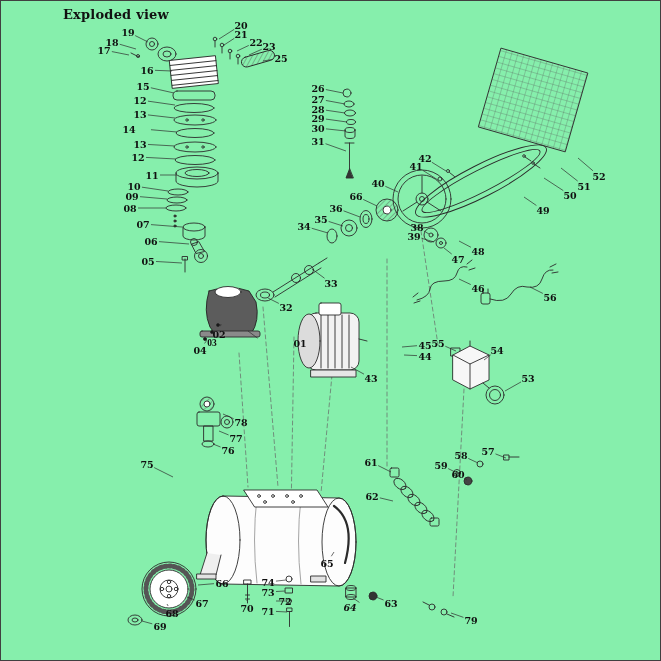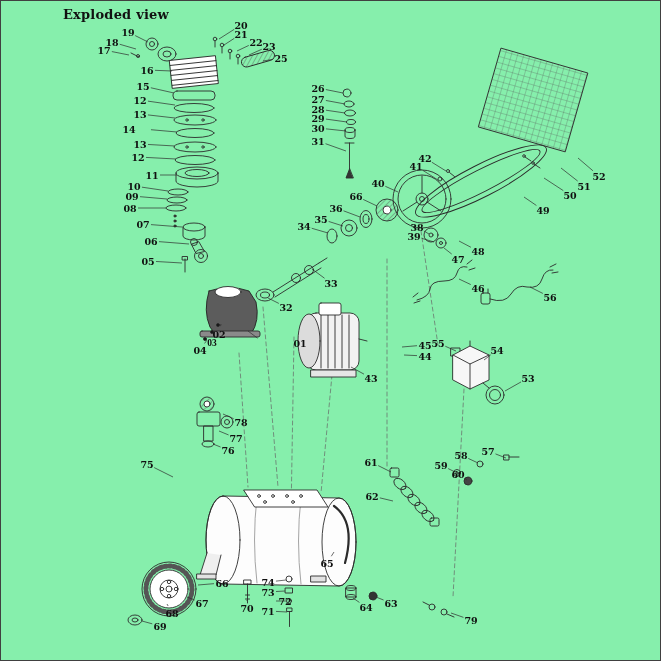--- a/index.html
+++ b/index.html
@@ -456,17 +456,17 @@
       <span class="part-label" style="left: 326px; top: 562px;">65</span>
       <span class="part-label" style="left: 221px; top: 582px;">66</span>
       <span class="part-label" style="left: 201px; top: 602px;">67</span>
       <span class="part-label" style="left: 171px; top: 612px;">68</span>
       <span class="part-label" style="left: 159px; top: 625px;">69</span>
       <span class="part-label" style="left: 246px; top: 607px;">70</span>
       <span class="part-label" style="left: 267px; top: 581px;">74</span>
       <span class="part-label" style="left: 267px; top: 591px;">73</span>
       <span class="part-label" style="left: 284px; top: 600px;">72</span>
       <span class="part-label" style="left: 267px; top: 610px;">71</span>
-      <span class="part-label" style="left: 365px; top: 606px;">64</span>
+      <span class="part-label" style="left: 349px; top: 606px; font-style: italic;">64</span>
       <span class="part-label" style="left: 390px; top: 602px;">63</span>
       <span class="part-label" style="left: 470px; top: 619px;">79</span>
     </div>
 </div>
 
 </body></html>

